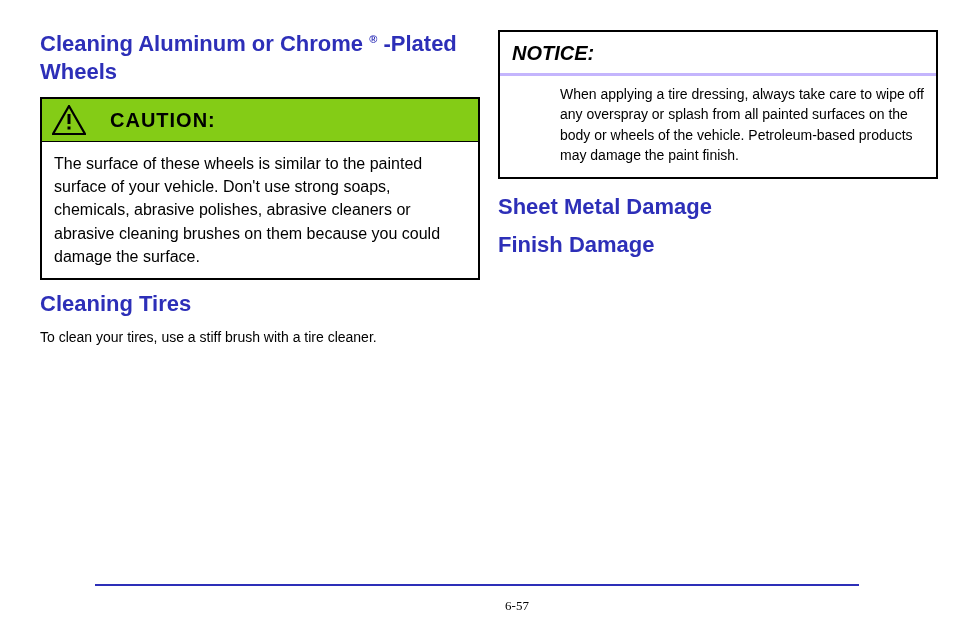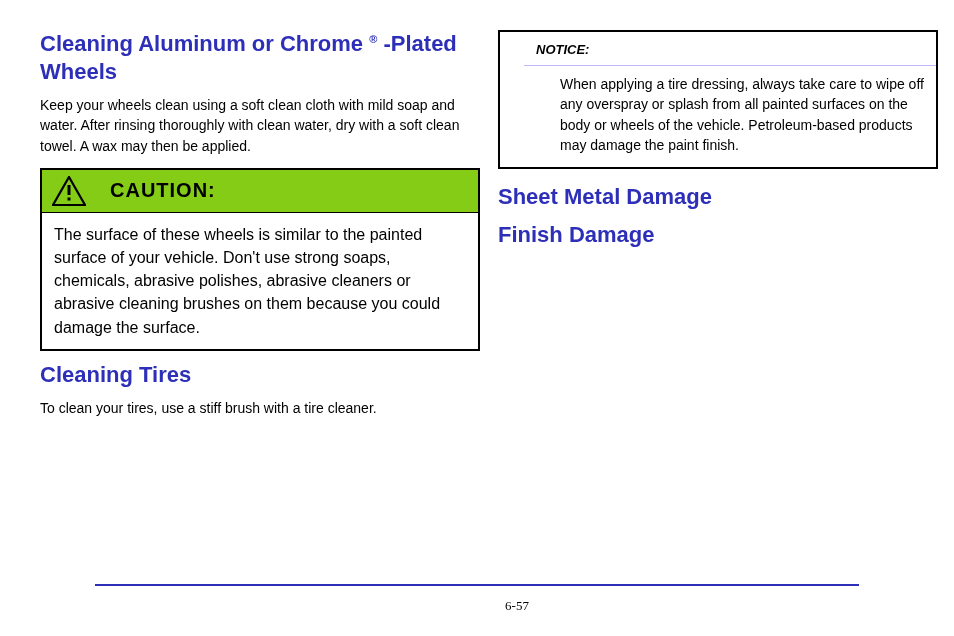--- a/index.html
+++ b/index.html
@@ -65,23 +65,22 @@
     border-top: 1px solid #000;
   }
   .notice-box {
     border: 2px solid #000;
     margin-bottom: 14px;
   }
   .notice-header {
     padding: 10px 12px 8px 12px;
     font-style: italic;
     font-weight: bold;
-    font-size: 13px;
-    border-bottom: 1px solid #c4b5fd;
-    margin-left: 24px;
+    font-size: 20px;
+    border-bottom: 3px solid #c4b5fd;
   }
   .notice-body {
     padding: 8px 12px 12px 12px;
     font-size: 14px;
     line-height: 1.45;
     margin-left: 48px;
   }
   .footer-line {
     position: absolute;
     left: 95px;
@@ -104,21 +103,20 @@
 
 <div class="page">
   <div class="columns">
 
     <div class="col">
       <div class="heading">
         <span>Cleaning Aluminum or Chrome</span>
         <span class="sup">®</span>
         <span>-Plated Wheels</span>
       </div>
-      <p class="body-text">Keep your wheels clean using a soft clean cloth with mild soap and water. After rinsing thoroughly with clean water, dry with a soft clean towel. A wax may then be applied.</p>
 
       <div class="caution-box">
         <div class="caution-header">
           <svg width="34" height="30" viewBox="0 0 34 30">
             <path d="M17 1 L33 29 L1 29 Z" fill="none" stroke="#000" stroke-width="2.2"></path>
             <rect x="15.5" y="9" width="3" height="10" fill="#000"></rect>
             <rect x="15.5" y="21.5" width="3" height="3" fill="#000"></rect>
           </svg>
           <span>CAUTION:</span>
         </div>

